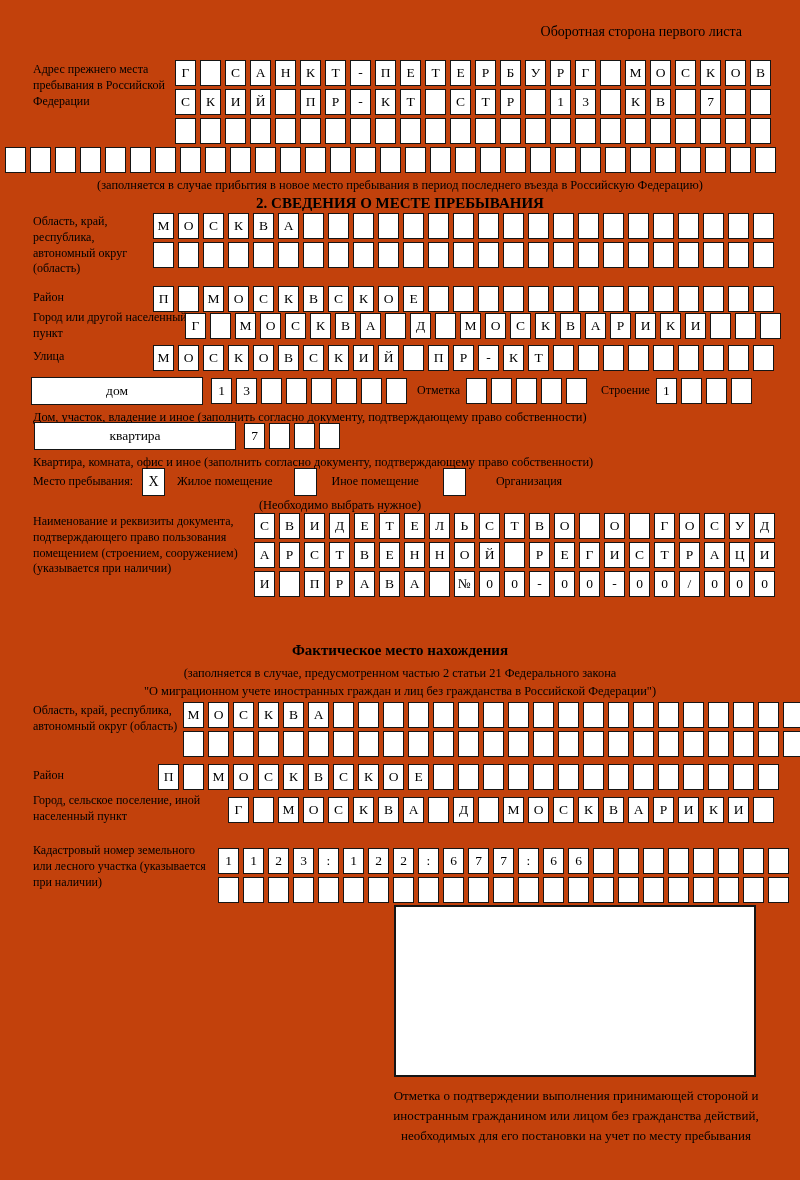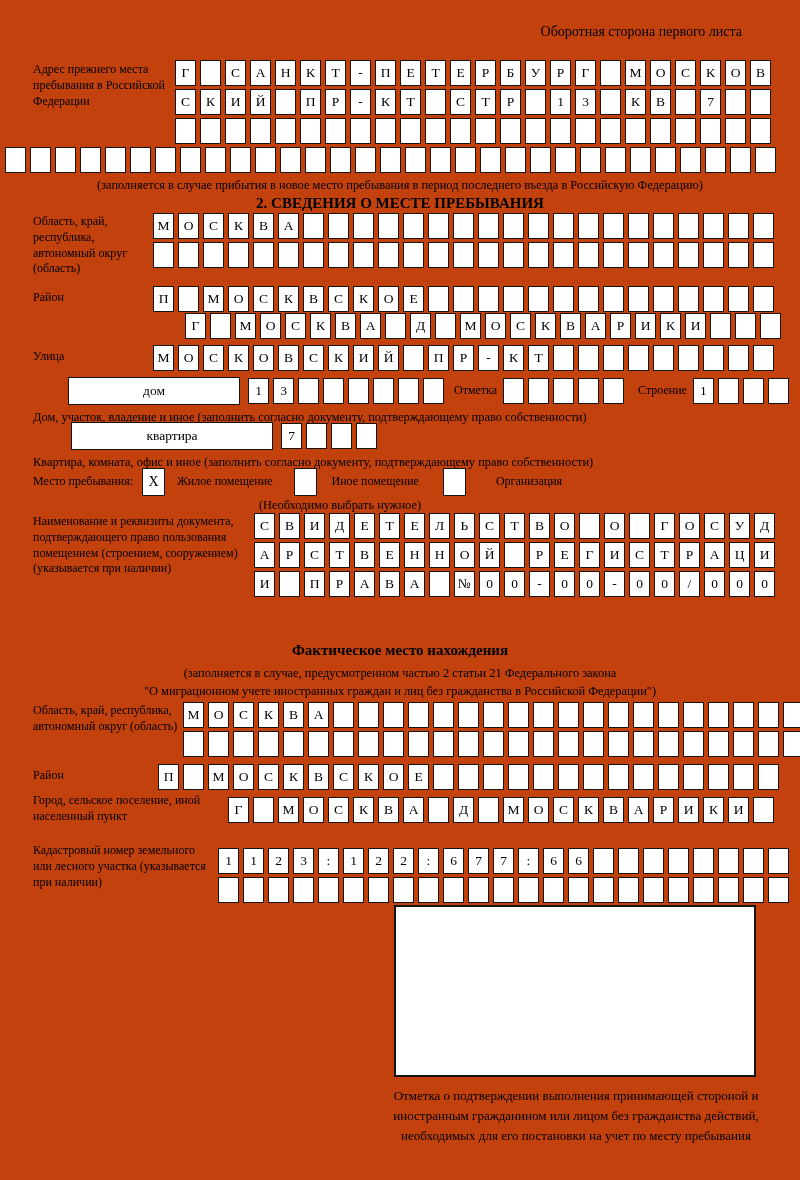--- a/index.html
+++ b/index.html
@@ -4,21 +4,21 @@
 <style>
   * { margin:0; padding:0; box-sizing:border-box; }
   html,body { background:#ffffff; }
   body { width:800px; height:1180px; font-family:"Liberation Serif", serif; color:#000; position:relative; overflow:hidden; }
   .page { position:relative; width:800px; height:1180px; background:#c2410c; }
   .abs { position:absolute; }
   .lbl { font-size:12px; line-height:1.32; color:#000; }
   .boxrow { position:absolute; display:flex; gap:4px; }
   .inlinerow { display:flex; gap:4px; }
   .cell { width:21px; height:26px; border:1.6px solid #151515; display:flex; align-items:center; justify-content:center; font-size:13.5px; background:#fff; flex:0 0 auto; }
-  .widebox { height:28px; border:1.6px solid #151515; display:flex; align-items:center; justify-content:center; font-size:13.5px; background:#fff; flex:0 0 auto;margin-left:37px; }
+  .widebox { height:28px; border:1.6px solid #151515; display:flex; align-items:center; justify-content:center; font-size:13.5px; background:#fff; flex:0 0 auto; }
   .chk { width:23px; height:28px; border:1.6px solid #151515; display:flex; align-items:center; justify-content:center; font-size:14px; background:#fff; flex:0 0 auto; }
   .note { font-size:12.4px; line-height:1.3; }
   .center { text-align:center; }
   .title { font-size:15px; font-weight:bold; }
   .hdr { font-size:14px; }
   .flexmid { display:flex; align-items:center; }
   .stampbox { border:2px solid #151515; background:#fff; }
 </style>
 </head>
 <body>
@@ -221,20 +221,21 @@
       <div class="cell"></div>
       <div class="cell"></div>
       <div class="cell"></div>
       <div class="cell"></div>
       <div class="cell"></div>
       <div class="cell"></div>
       <div class="cell"></div>
       <div class="cell"></div>
     </div>
 
+  <div class="abs lbl" style="top:310px; left:33px; width:155px;">Город или другой населенный пункт</div>
   <div class="boxrow" style="top:313px; left:185px;">
       <div class="cell">Г</div>
       <div class="cell"></div>
       <div class="cell">М</div>
       <div class="cell">О</div>
       <div class="cell">С</div>
       <div class="cell">К</div>
       <div class="cell">В</div>
       <div class="cell">А</div>
       <div class="cell"></div>

